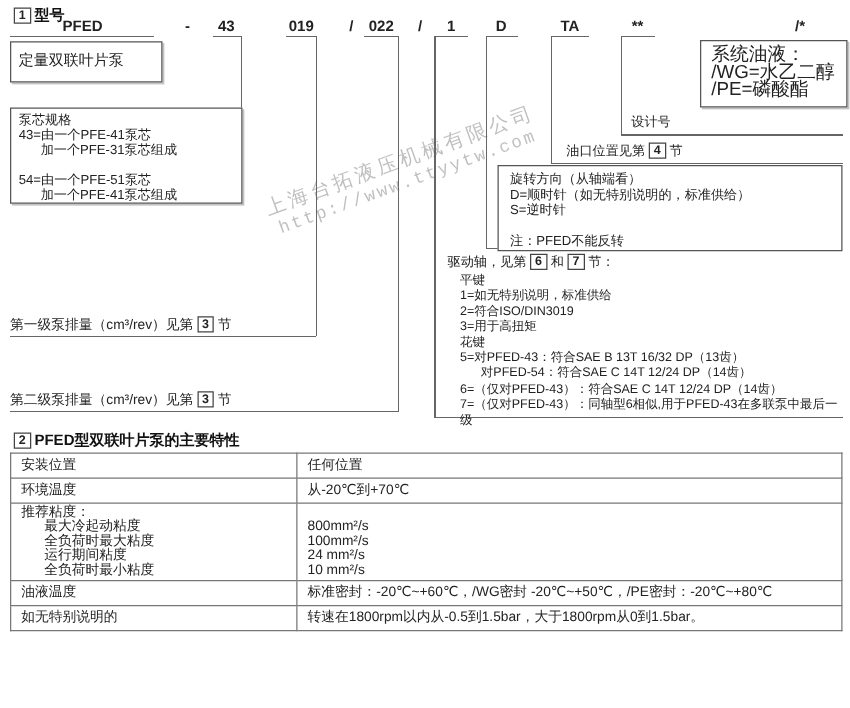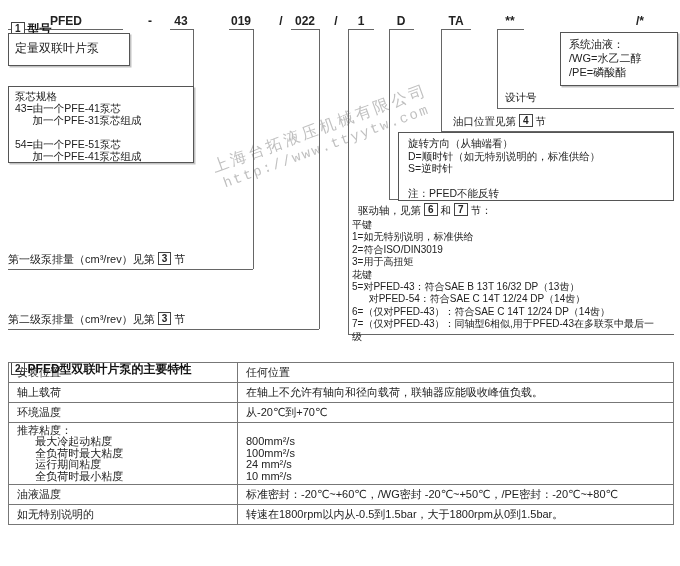--- a/index.html
+++ b/index.html
@@ -6,21 +6,21 @@
   #page{
     position:relative;width:680px;height:566px;background:#ffffff;
     font-family:"Liberation Sans","DejaVu Sans",sans-serif;
     color:#222;overflow:hidden;
   }
   svg.lines{position:absolute;left:0;top:0;pointer-events:none;}
   .code{
     position:absolute;top:14px;transform:translateX(-50%);
     font-size:12px;font-weight:600;color:#222;white-space:nowrap;
   }
-  .sechdr{position:absolute;font-size:12px;font-weight:bold;color:#111;white-space:nowrap;margin-top:17px;}
+  .sechdr{position:absolute;font-size:12px;font-weight:bold;color:#111;white-space:nowrap;}
   .nb{
     display:inline-block;border:1px solid #444;background:#fff;
     font-size:10px;line-height:11px;padding:0 3px;margin:0 3px;
     vertical-align:1px;font-weight:bold;color:#222;
   }
   .txt{position:absolute;font-size:11px;color:#222;white-space:nowrap;}
   .bxd{
     position:absolute;border:1px solid #555;background:#fff;
     font-size:10.5px;line-height:12.5px;color:#222;white-space:pre-wrap;
     box-shadow:1.5px 1.5px 0 rgba(120,120,120,.45);
@@ -109,35 +109,35 @@
 
 54=由一个PFE-51泵芯
       加一个PFE-41泵芯组成</div>
 
   <div class="bxd" style="left:398px;top:132px;width:256px;height:59px;padding:4px 9px;box-shadow:none;">旋转方向（从轴端看）
 D=顺时针（如无特别说明的，标准供给）
 S=逆时针
 
 注：PFED不能反转</div>
 
-  <div class="bxd" style="left:560px;top:32px;width:100px;height:44px;padding:4px 8px;font-size:11px;line-height:14px;">系统油液：
+  <div class="bxd" style="left:560px;top:32px;width:100px;height:44px;padding:4px 8px;font-size:15px;line-height:14px;">系统油液：
 /WG=水乙二醇
 /PE=磷酸酯</div>
 
   <div class="txt" style="left:8px;top:252px;">
     <span>第一级泵排量（cm³/rev）见第</span><span class="nb">3</span><span>节</span>
   </div>
   <div class="txt" style="left:8px;top:312px;">
     <span>第二级泵排量（cm³/rev）见第</span><span class="nb">3</span><span>节</span>
   </div>
 
   <div class="txt" style="left:358px;top:203px;font-size:10.5px;">
     <span>驱动轴，见第</span><span class="nb">6</span><span>和</span><span class="nb">7</span><span>节：</span>
   </div>
-  <div class="keyblk" style="left:352px;top:219px;width:305px;">平键
+  <div class="keyblk" style="left:368px;top:219px;width:305px;">平键
 1=如无特别说明，标准供给
 2=符合ISO/DIN3019
 3=用于高扭矩
 花键
 5=对PFED-43：符合SAE B 13T 16/32 DP（13齿）
       对PFED-54：符合SAE C 14T 12/24 DP（14齿）
 6=（仅对PFED-43）：符合SAE C 14T 12/24 DP（14齿）
 7=（仅对PFED-43）：同轴型6相似,用于PFED-43在多联泵中最后一级</div>
 
   <div class="txt" style="left:453px;top:114px;font-size:10.5px;">
@@ -148,24 +148,20 @@
 
   <div class="sechdr" style="left:8px;top:344px;">
     <span class="nb">2</span><span>PFED型双联叶片泵的主要特性</span>
   </div>
 
   <table class="spec">
     <tbody>
         <tr class="h19">
       <td class="c1">安装位置</td>
       <td>任何位置</td>
-    </tr>
-    <tr class="h19">
-      <td class="c1">轴上载荷</td>
-      <td>在轴上不允许有轴向和径向载荷，联轴器应能吸收峰值负载。</td>
     </tr>
     <tr class="h19">
       <td class="c1">环境温度</td>
       <td>从-20℃到+70℃</td>
     </tr>
     <tr class="visc">
       <td class="c1 pre">推荐粘度：
       最大冷起动粘度
       全负荷时最大粘度
       运行期间粘度

